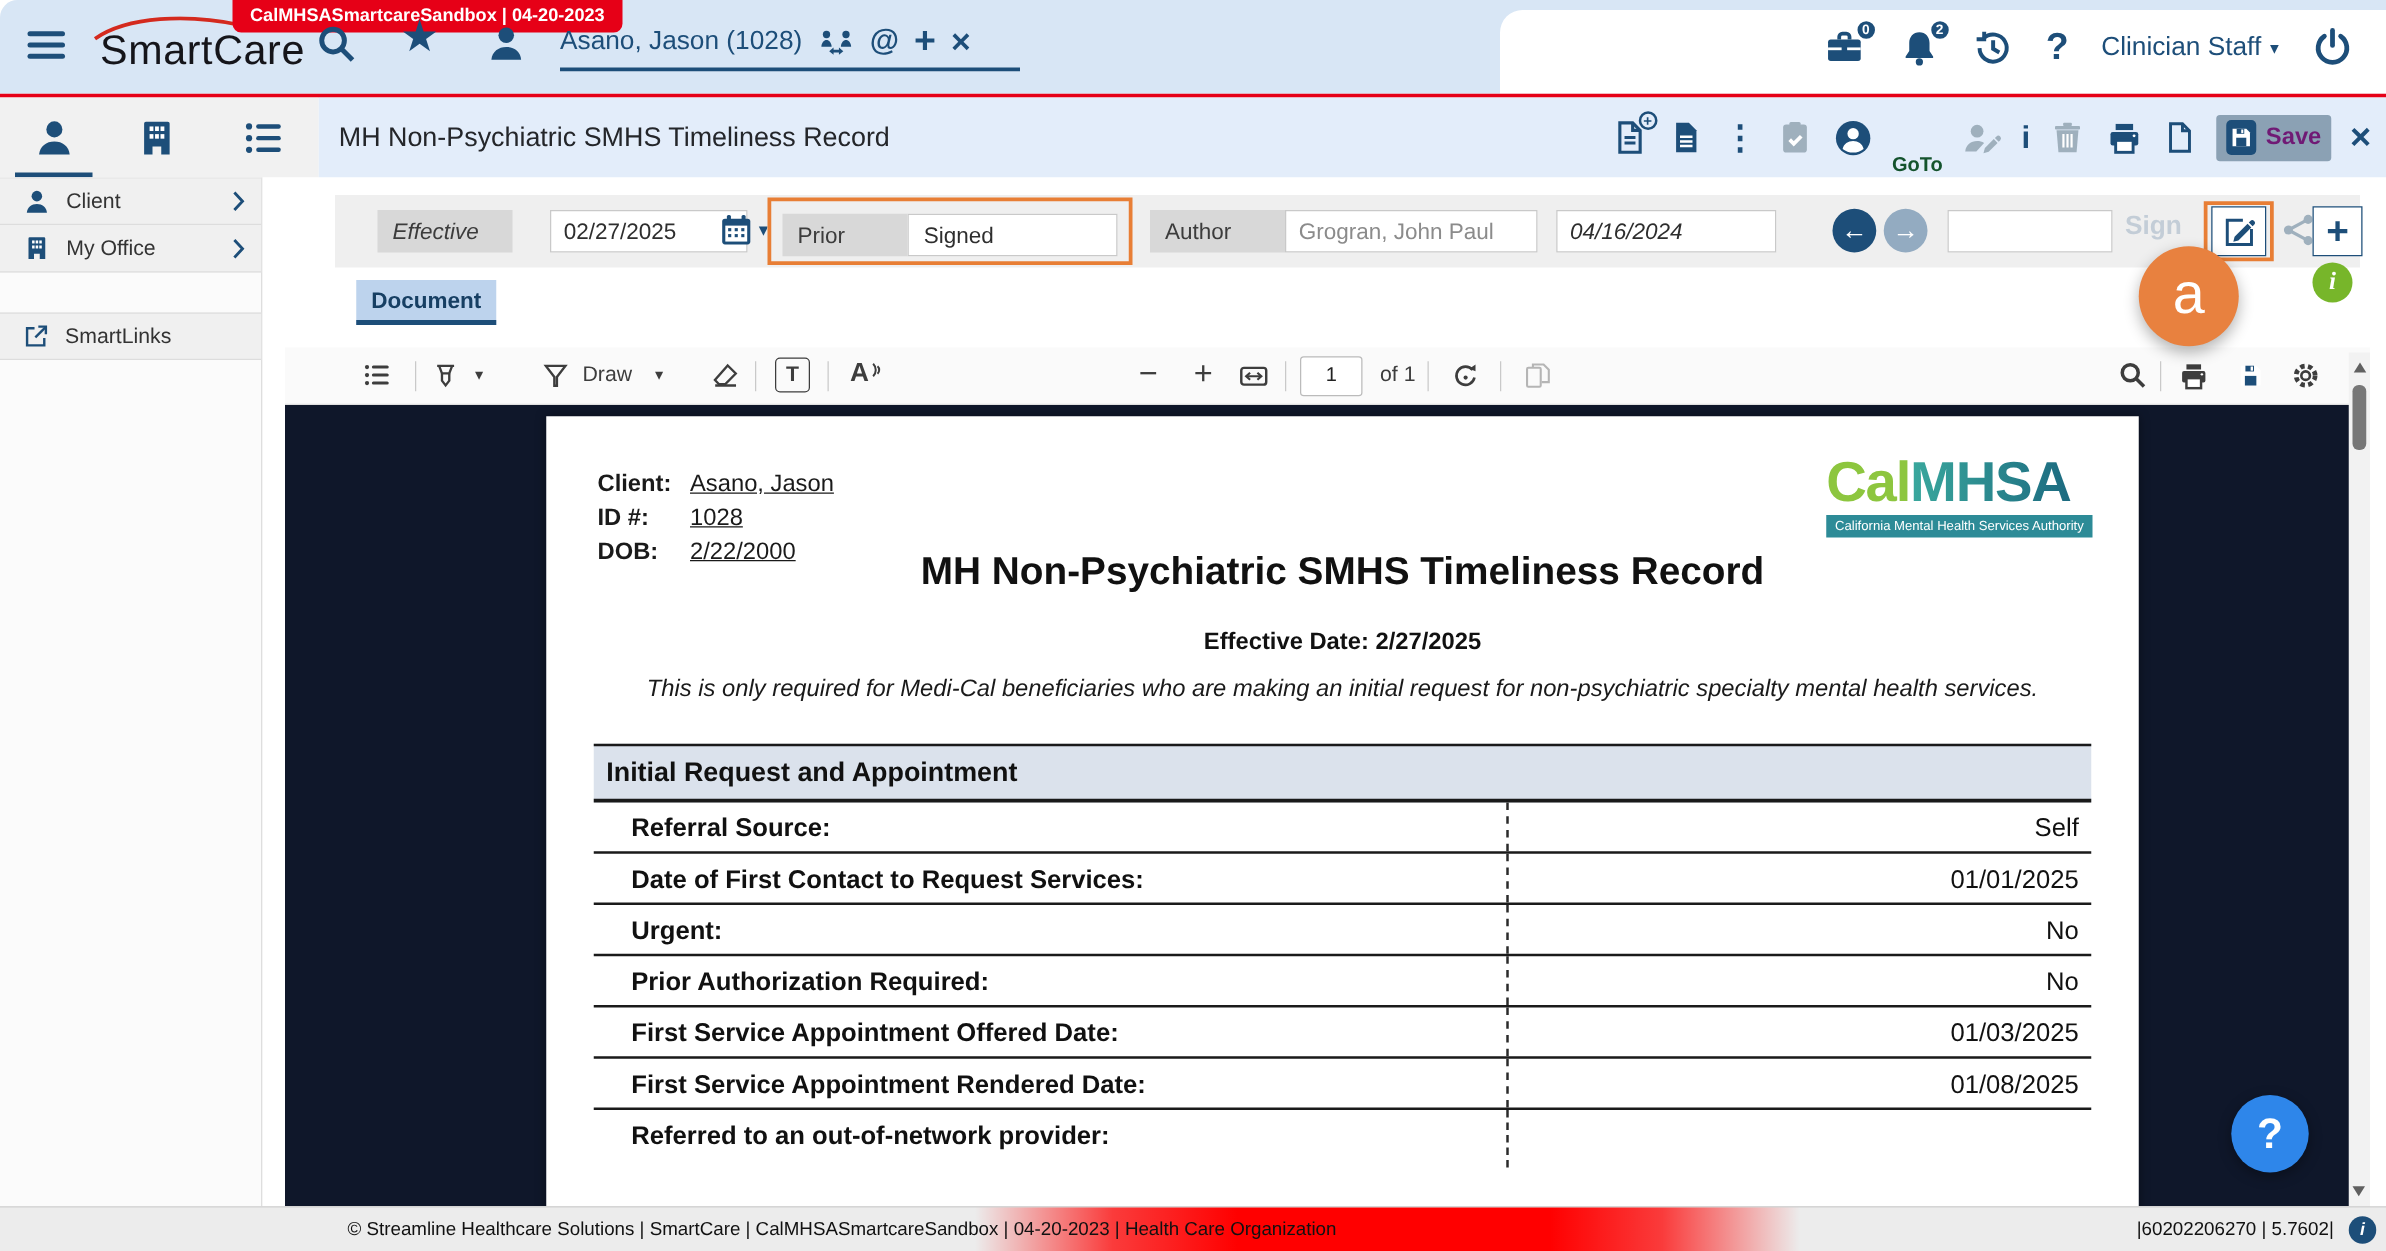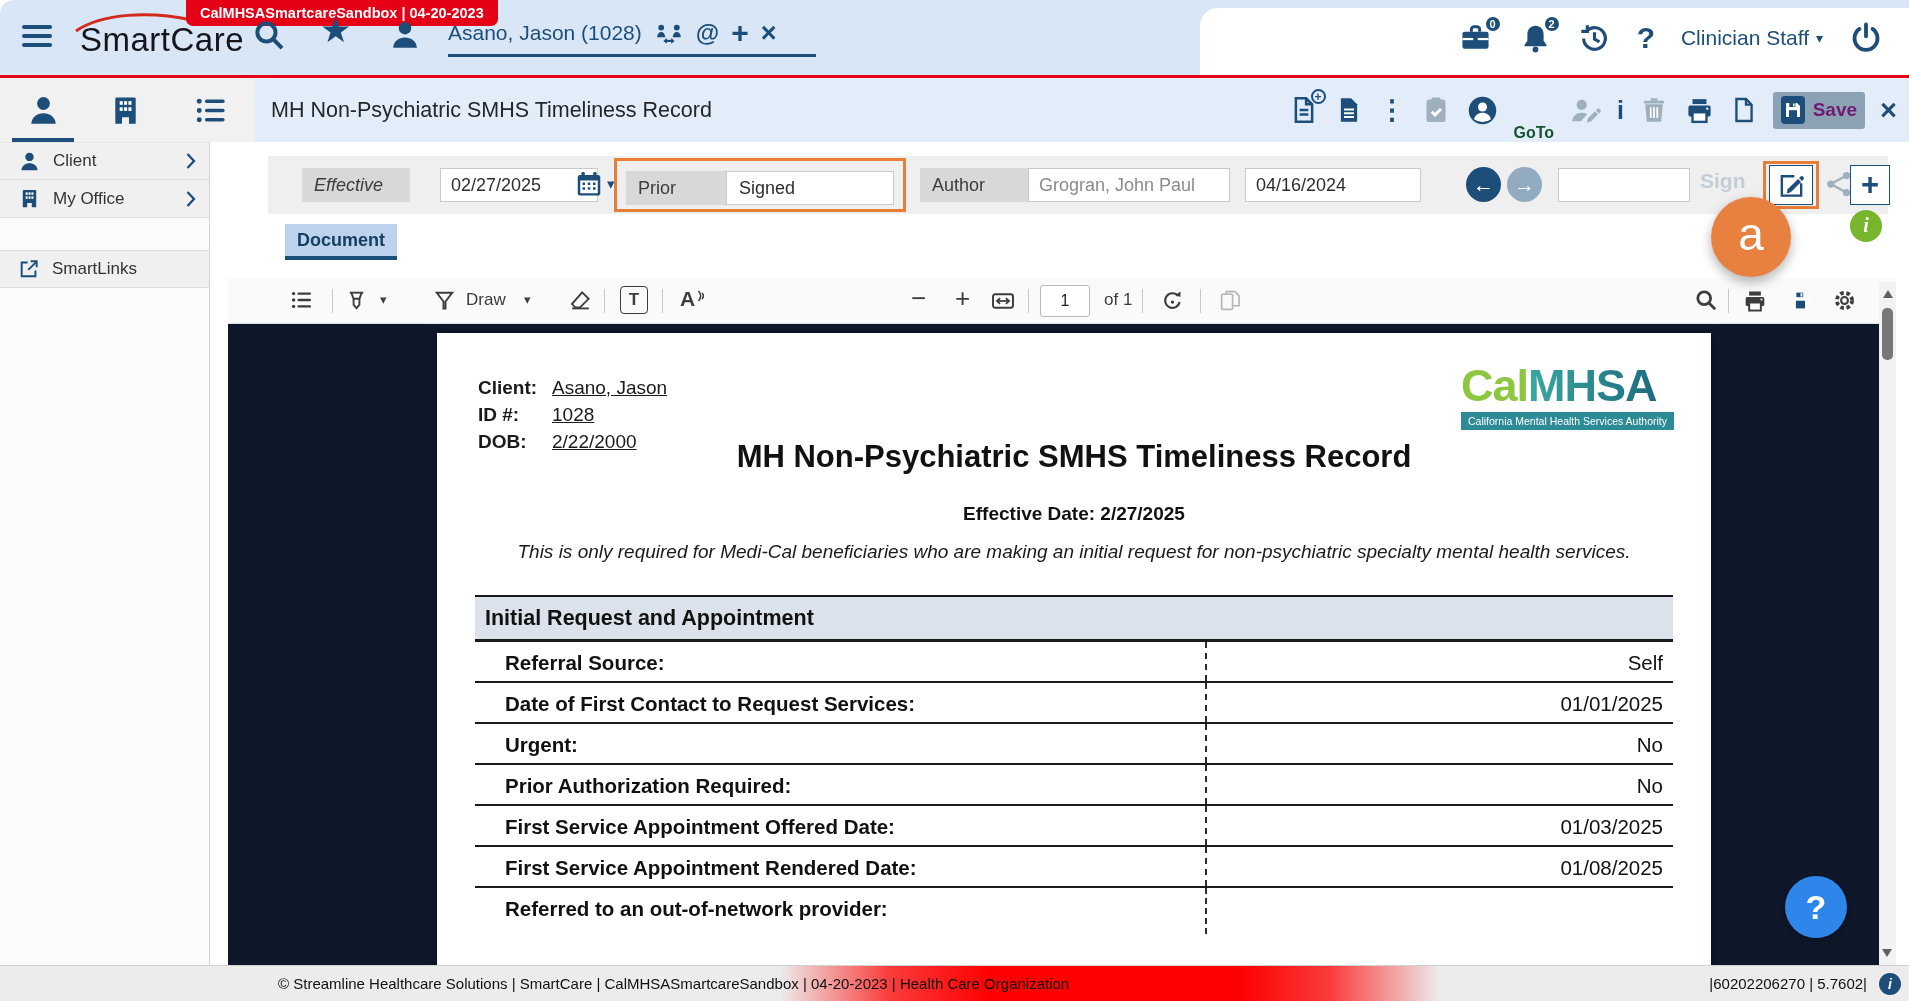--- a/index.html
+++ b/index.html
@@ -78,21 +78,21 @@
   .finput{position:absolute;top:12px;height:34px;background:#fff;border:1px solid #c9c9c9;font-size:18px;line-height:32px;padding-left:10px;color:#2e2e2e;white-space:nowrap;overflow:hidden;}
   #eff-label{left:34px;width:108px;font-style:italic;}
   #eff-input{left:136px;width:158px;margin-left:36px;}
   #cal-btn{position:absolute;left:306px;top:13px;color:#1d4e79;display:flex;align-items:center;}
   #cal-caret{font-size:15px;margin-left:3px;}
   #status-group{position:absolute;left:346px;top:2px;width:292px;height:54px;border:3px solid #e87e35;background:#efefef;}
   #status-label{left:9px;top:10px;width:100px;position:absolute;height:34px;background:#d8d8d8;color:#3c3c3c;font-size:18px;line-height:34px;padding-left:12px;}
   #status-input{left:109px;top:10px;position:absolute;width:168px;height:34px;background:#fff;border:1px solid #c9c9c9;font-size:18px;line-height:32px;padding-left:12px;color:#2e2e2e;}
   #author-label{left:652px;width:108px;}
   #author-input{left:760px;width:202px;color:#8b8b8b;}
-  #date2-input{left:977px;width:176px;}
+  #date2-input{left:977px;width:176px;font-style:italic;}
   .navcircle{position:absolute;top:11px;width:35px;height:35px;border-radius:50%;color:#fff;font-size:21px;font-weight:bold;text-align:center;line-height:34px;}
   #nav-left{left:1198px;background:#1d4e79;}
   #nav-right{left:1239px;background:#93abc1;}
   #empty-input{left:1290px;width:132px;}
   #sign-btn{position:absolute;left:1432px;top:13px;font-size:21px;font-weight:bold;color:#c3cdd7;}
   #edit-wrap{position:absolute;left:1495px;top:5px;width:56px;height:48px;border:3px solid #e87e35;display:flex;align-items:center;justify-content:center;}
   #edit-btn{width:44px;height:40px;background:#fff;border:1.5px solid #1d4e79;color:#1d4e79;display:flex;align-items:center;justify-content:center;}
   #share-btn{position:absolute;left:1556px;top:13px;color:#9fb0bd;}
   #plus-btn{position:absolute;left:1582px;top:9px;width:40px;height:40px;background:#fff;border:1.5px solid #1d4e79;color:#1d4e79;
     font-size:31px;font-weight:bold;line-height:34px;text-align:center;}

